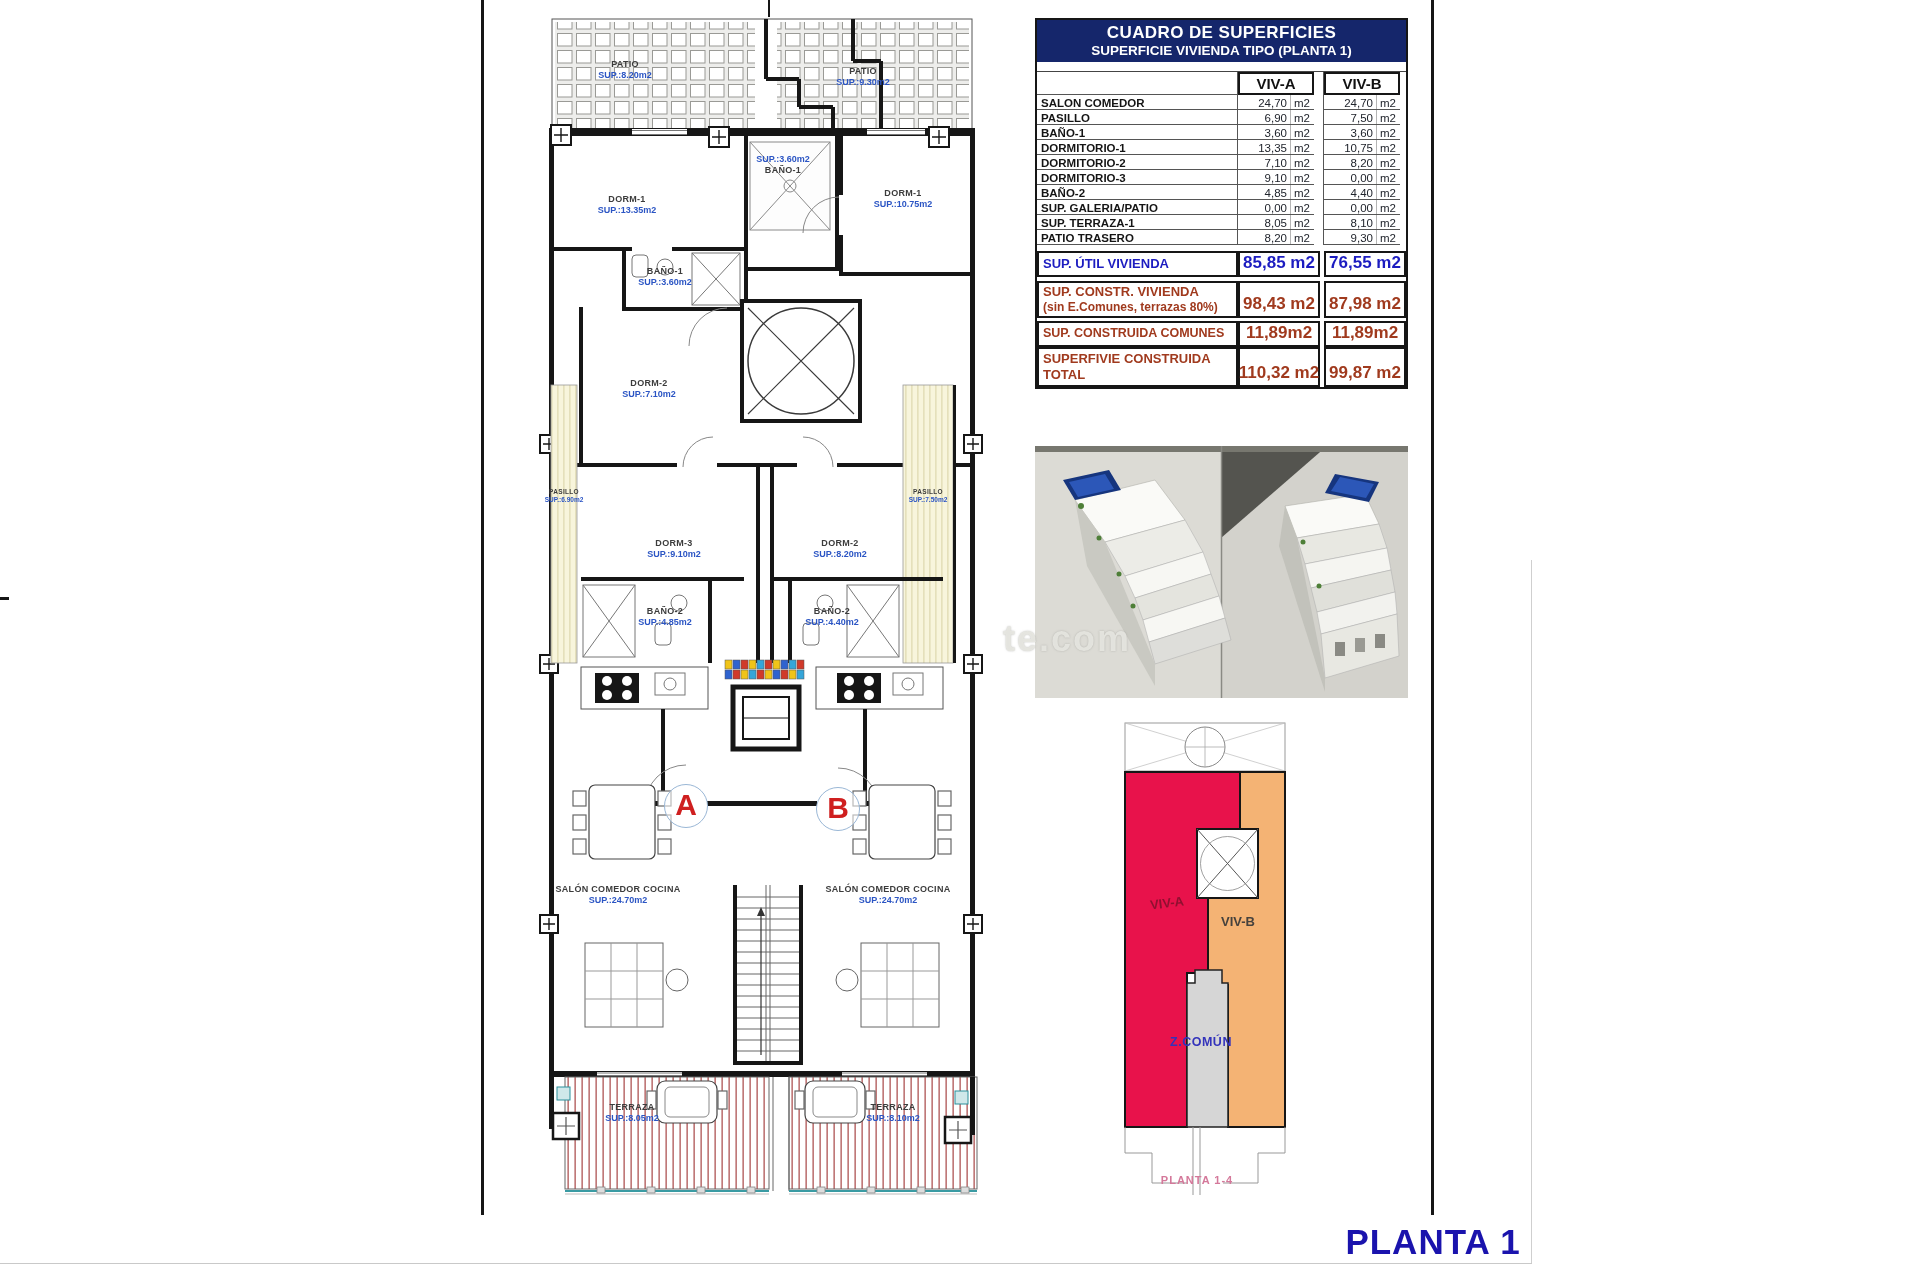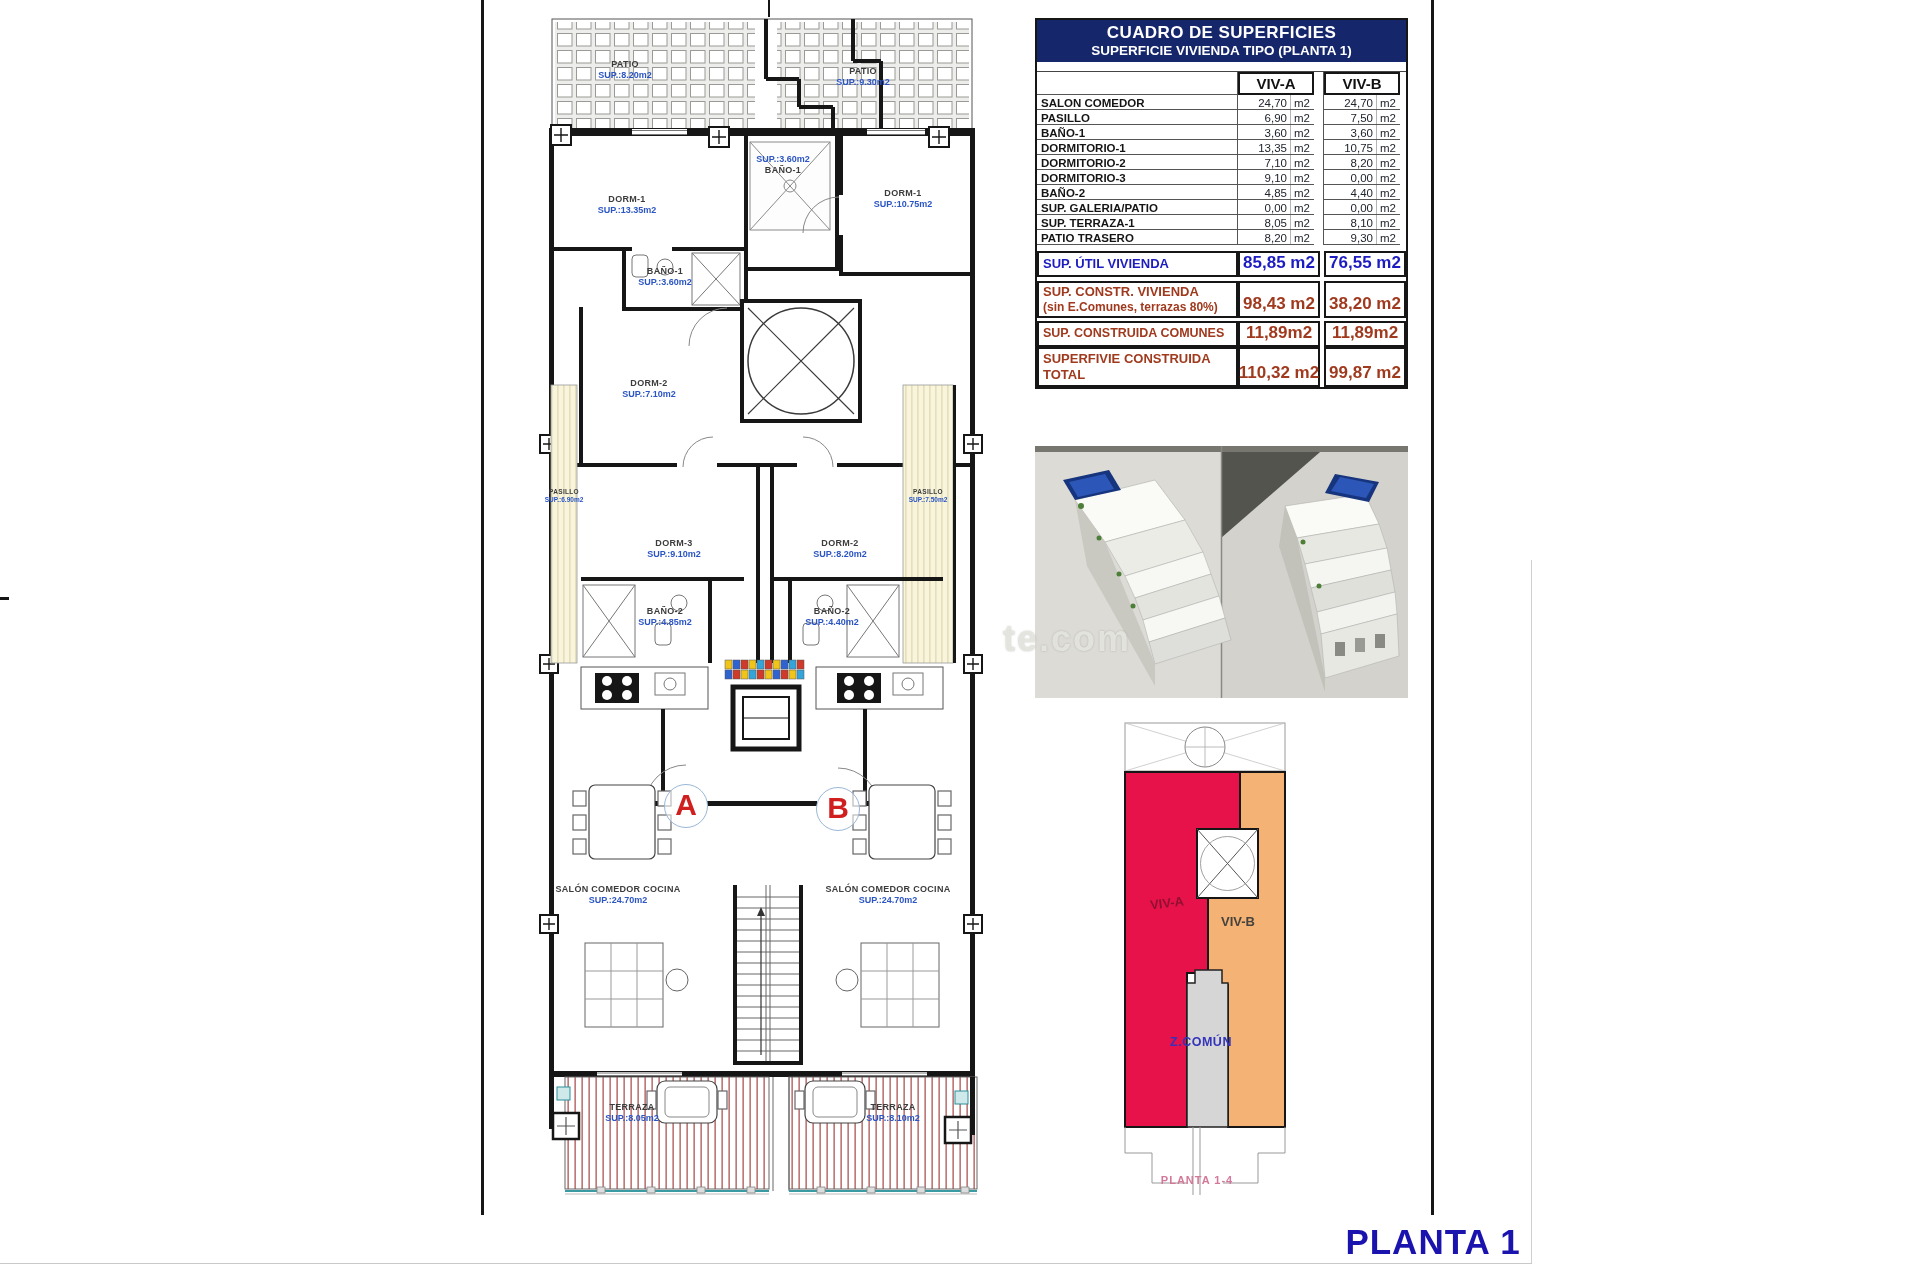--- a/index.html
+++ b/index.html
@@ -542,21 +542,21 @@
     <div class="tval blue"><span>76,55</span>&nbsp;<span>m2</span></div>
   </div>
   <div class="tgap"></div>
   <div class="trow" style="height:34px">
     <div class="tbox">
         <span class="l1 brown">SUP. CONSTR. VIVIENDA</span>
         <span class="l2 brown">(sin E.Comunes, terrazas 80%)</span>
       </div>
     <div class="tval brown"><span>98,43</span>&nbsp;<span>m2</span></div>
     <div></div>
-    <div class="tval brown"><span>38,20</span>&nbsp;<span>m2</span></div>
+    <div class="tval brown"><span>87,98</span>&nbsp;<span>m2</span></div>
   </div>
   <div class="tgap"></div>
   <div class="trow" style="height:20px">
     <div class="tbox">
         <span class="l1 brown" style="font-size:12.5px">SUP. CONSTRUIDA COMUNES</span>
       </div>
     <div class="tval brown">
         <span>11,89</span>
         <span>m2</span>
       </div>

